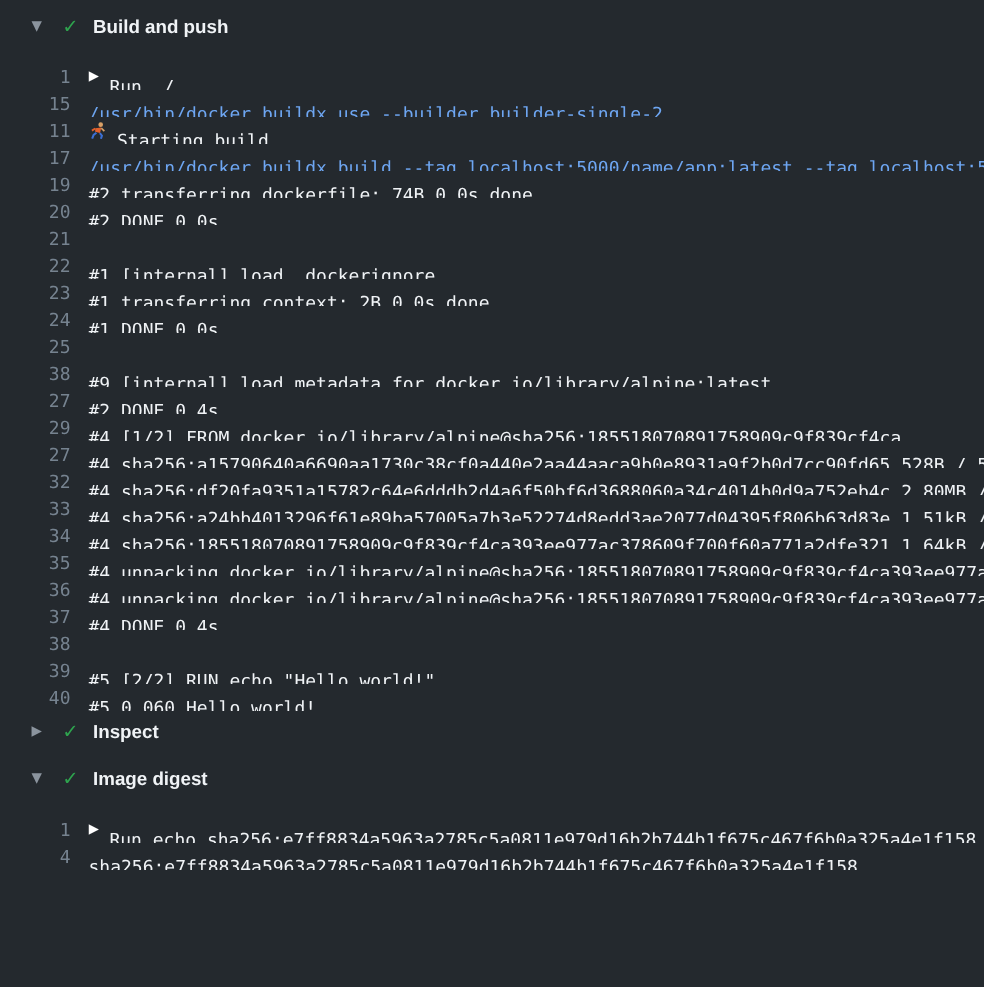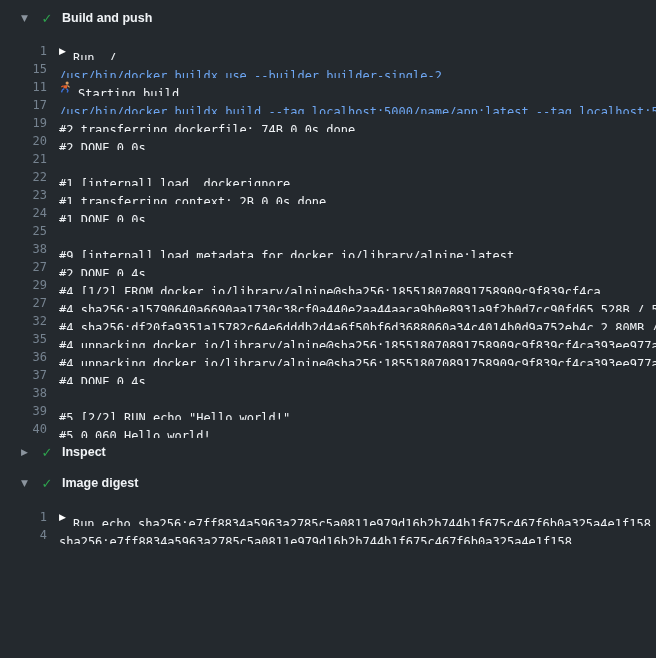--- a/index.html
+++ b/index.html
@@ -123,20 +123,22 @@
         <div class="log-line"><span class="line-number">21</span><span class="line-content"><span class="line-text"></span></span></div>
         <div class="log-line"><span class="line-number">22</span><span class="line-content"><span class="line-text">#1 [internal] load .dockerignore</span></span></div>
         <div class="log-line"><span class="line-number">23</span><span class="line-content"><span class="line-text">#1 transferring context: 2B 0.0s done</span></span></div>
         <div class="log-line"><span class="line-number">24</span><span class="line-content"><span class="line-text">#1 DONE 0.0s</span></span></div>
         <div class="log-line"><span class="line-number">25</span><span class="line-content"><span class="line-text"></span></span></div>
         <div class="log-line"><span class="line-number">38</span><span class="line-content"><span class="line-text">#9 [internal] load metadata for docker.io/library/alpine:latest</span></span></div>
         <div class="log-line"><span class="line-number">27</span><span class="line-content"><span class="line-text">#2 DONE 0.4s</span></span></div>
         <div class="log-line"><span class="line-number">29</span><span class="line-content"><span class="line-text">#4 [1/2] FROM docker.io/library/alpine@sha256:185518070891758909c9f839cf4ca...</span></span></div>
         <div class="log-line"><span class="line-number">27</span><span class="line-content"><span class="line-text">#4 sha256:a15790640a6690aa1730c38cf0a440e2aa44aaca9b0e8931a9f2b0d7cc90fd65 528B / 5</span></span></div>
         <div class="log-line"><span class="line-number">32</span><span class="line-content"><span class="line-text">#4 sha256:df20fa9351a15782c64e6dddb2d4a6f50bf6d3688060a34c4014b0d9a752eb4c 2.80MB /</span></span></div>
+        <div class="log-line"><span class="line-number">33</span><span class="line-content"><span class="line-text">#4 sha256:a24bb4013296f61e89ba57005a7b3e52274d8edd3ae2077d04395f806b63d83e 1.51kB /</span></span></div>
+        <div class="log-line"><span class="line-number">34</span><span class="line-content"><span class="line-text">#4 sha256:185518070891758909c9f839cf4ca393ee977ac378609f700f60a771a2dfe321 1.64kB /</span></span></div>
         <div class="log-line"><span class="line-number">35</span><span class="line-content"><span class="line-text">#4 unpacking docker.io/library/alpine@sha256:185518070891758909c9f839cf4ca393ee977a</span></span></div>
         <div class="log-line"><span class="line-number">36</span><span class="line-content"><span class="line-text">#4 unpacking docker.io/library/alpine@sha256:185518070891758909c9f839cf4ca393ee977a</span></span></div>
         <div class="log-line"><span class="line-number">37</span><span class="line-content"><span class="line-text">#4 DONE 0.4s</span></span></div>
         <div class="log-line"><span class="line-number">38</span><span class="line-content"><span class="line-text"></span></span></div>
         <div class="log-line"><span class="line-number">39</span><span class="line-content"><span class="line-text">#5 [2/2] RUN echo "Hello world!"</span></span></div>
         <div class="log-line"><span class="line-number">40</span><span class="line-content"><span class="line-text">#5 0.060 Hello world!</span></span></div>
       </div>
       <div class="section-header" id="header-inspect">
         <span class="chev">▶</span>
         <span class="check">✓</span>

